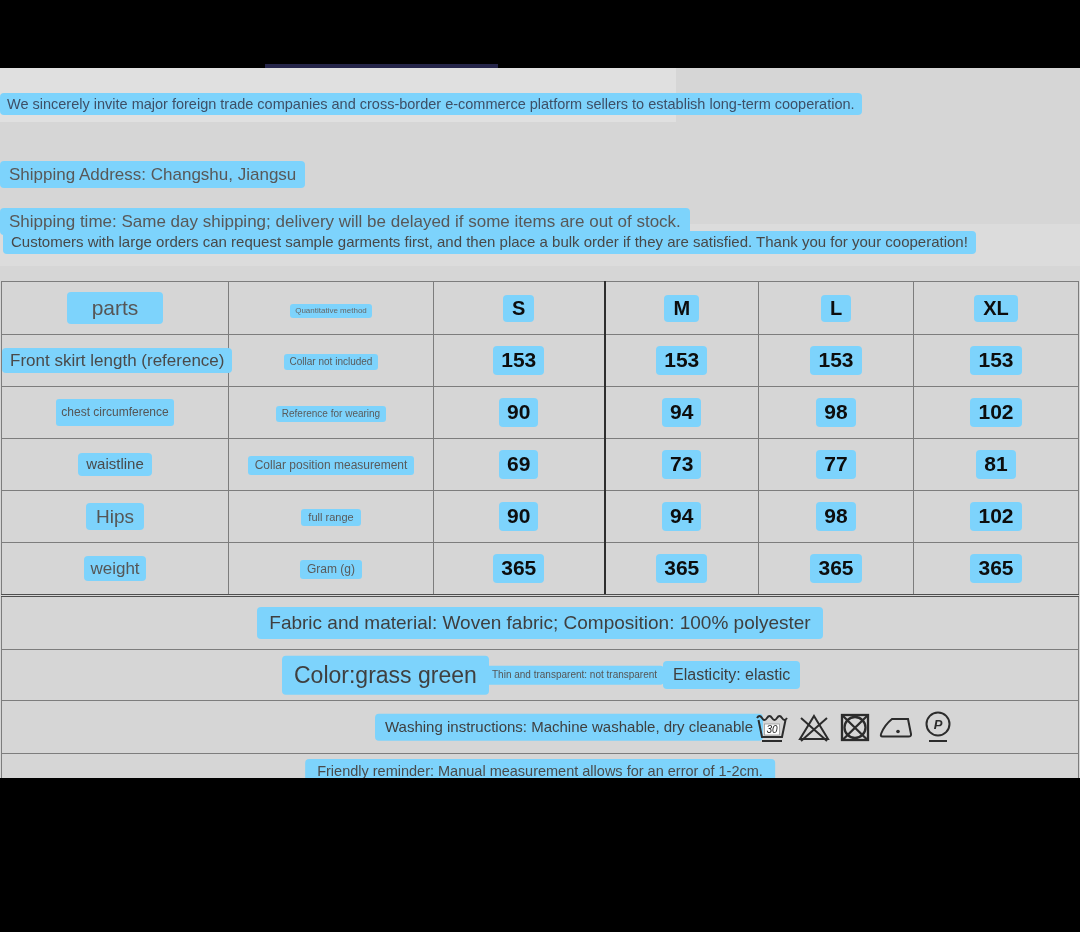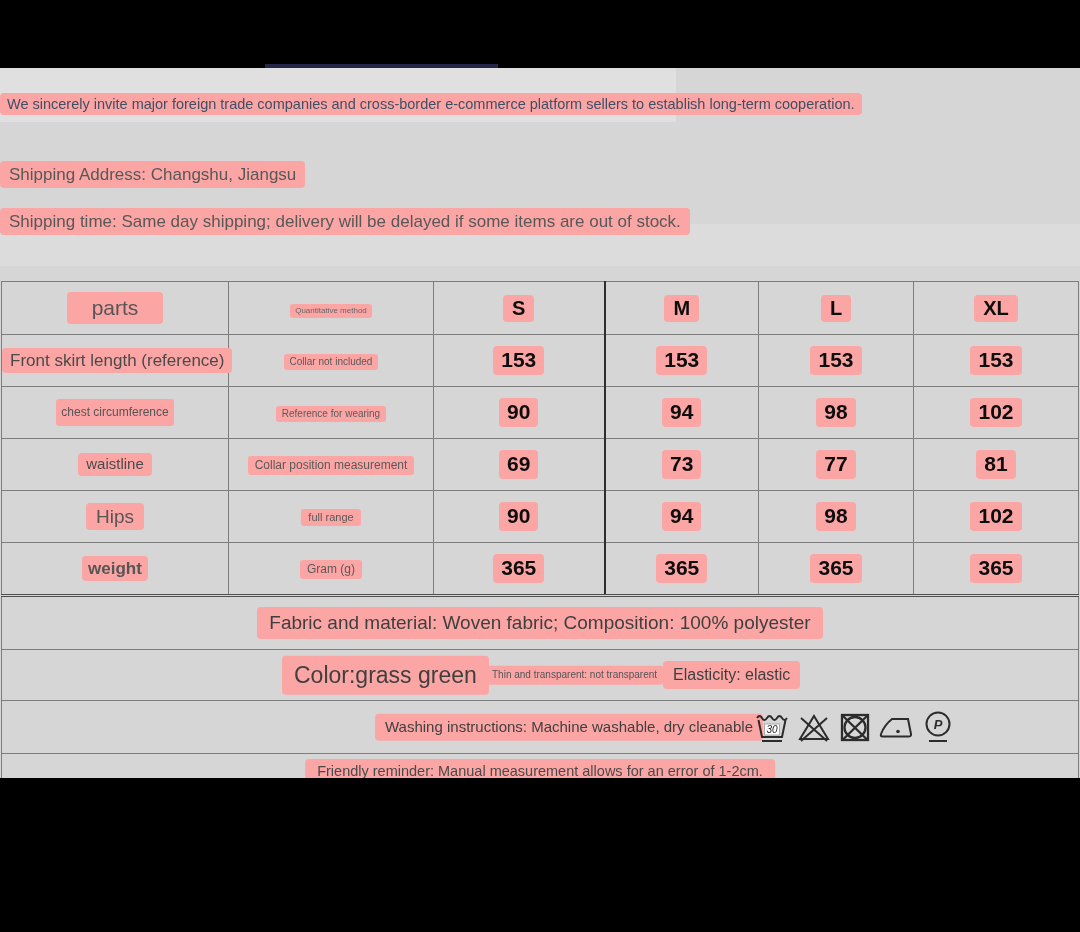--- a/index.html
+++ b/index.html
@@ -3,21 +3,21 @@
 <meta charset="utf-8">
 <style>
   html,body{margin:0;padding:0;background:#000;}
   #screen{position:relative;width:1080px;height:932px;background:#000;overflow:hidden;
           font-family:"Liberation Sans",sans-serif;}
   .navy-strip{position:absolute;left:265px;top:64px;width:233px;height:4px;background:#25254a;}
   .content{position:absolute;left:0;top:68px;width:1080px;height:710px;background:#d6d6d6;overflow:hidden;}
   .lightband-a{position:absolute;left:0;top:0;width:676px;height:54px;background:#e0e0e0;}
   .lightband-b{position:absolute;left:0;top:156px;width:1080px;height:42px;background:#dcdcdc;}
 
-  .pill{display:inline-block;background:#fca5a5;border-radius:4px;color:#454545;line-height:1.25;white-space:nowrap;}
+  .pill{display:inline-block;background:#7dd3fc;border-radius:4px;color:#454545;line-height:1.25;white-space:nowrap;}
   .note{position:absolute;}
   .p-note1{font-size:14.5px;color:#3e4f66;padding:2px 7px;}
   .p-note2,.p-note3{font-size:17px;color:#585858;padding:3px 9px;margin-top:28px;}
   .p-note4{font-size:15px;color:#484848;padding:2px 8px;}
   .n1{left:0;top:25px;}
   .n2{left:0;top:65px;}
   .n3{left:0;top:112px;}
   .n4{left:3px;top:163px;}
 
   .size-table{position:absolute;left:1px;top:213px;width:1077px;border-collapse:collapse;table-layout:fixed;}
@@ -33,21 +33,21 @@
   tr.r-reminder td{height:34px;position:relative;}
 
   .p-parts{font-size:21px;color:#565656;padding:3px 25px;}
   .p-method-h{font-size:8px;color:#666;padding:2px 5px;border-radius:3px;}
   .p-size{font-size:20px;font-weight:bold;color:#0d0d0d;padding:1px 9px;}
   .p-val{font-size:21px;font-weight:bold;color:#0d0d0d;padding:1px 8px;}
   .p-part-lg{font-size:17px;color:#4a4a4a;padding:2px 8px;}
   .p-part-tiny{font-size:12px;color:#555;padding:6px 5px;border-radius:3px;}
   .p-part-md{font-size:15px;color:#4a4a4a;padding:2px 8px;}
   .p-part-hips{font-size:19px;color:#565656;padding:2px 10px;}
-  .p-part-weight{font-size:17px;color:#565656;padding:2px 6px;font-weight:bold;}
+  .p-part-weight{font-size:17px;color:#565656;padding:2px 6px;}
   .p-m-sm{font-size:10px;color:#5a5a5a;padding:2px 6px;border-radius:3px;}
   .p-m-md{font-size:12px;color:#5a5a5a;padding:2px 7px;border-radius:3px;}
   .p-m-fr{font-size:11px;color:#5a5a5a;padding:2px 7px;border-radius:3px;}
   .p-fabric{font-size:19px;color:#3f3f3f;padding:4px 12px;}
   .p-color{position:absolute;left:280px;top:50%;transform:translateY(-50%);font-size:23px;color:#3f3f3f;padding:5px 12px;}
   .p-thin{position:absolute;left:483px;top:50%;transform:translateY(-50%);font-size:10px;color:#555;padding:3px 7px;}
   .p-elastic{position:absolute;left:661px;top:50%;transform:translateY(-50%);font-size:16px;color:#3f3f3f;padding:4px 10px;}
   .p-washing{position:absolute;left:373px;top:50%;transform:translateY(-50%);font-size:15px;color:#3f3f3f;padding:4px 10px;}
   .care-icons{position:absolute;left:752px;top:50%;transform:translateY(-50%);display:flex;gap:7px;align-items:center;font-style:italic;}
   .care-icons svg{display:block;}
@@ -59,20 +59,21 @@
 <div id="screen">
   <div class="navy-strip"></div>
 
   <div class="content">
     <div class="lightband-a"></div>
     <div class="lightband-b"></div>
 
     <span class="pill note p-note1 n1">We sincerely invite major foreign trade companies and cross-border e-commerce platform sellers to establish long-term cooperation.</span>
     <span class="pill note p-note2 n2">Shipping Address: Changshu, Jiangsu</span>
     <span class="pill note p-note3 n3">Shipping time: Same day shipping; delivery will be delayed if some items are out of stock.</span>
+    <span class="pill note p-note4 n4">Customers with large orders can request sample garments first, and then place a bulk order if they are satisfied. Thank you for your cooperation!</span>
 
     <table class="size-table">
       <colgroup>
         <col style="width:227px">
           <col style="width:205px">
           <col style="width:171px">
         <col style="width:154px">
           <col style="width:155px">
           <col style="width:165px">
       </colgroup>

